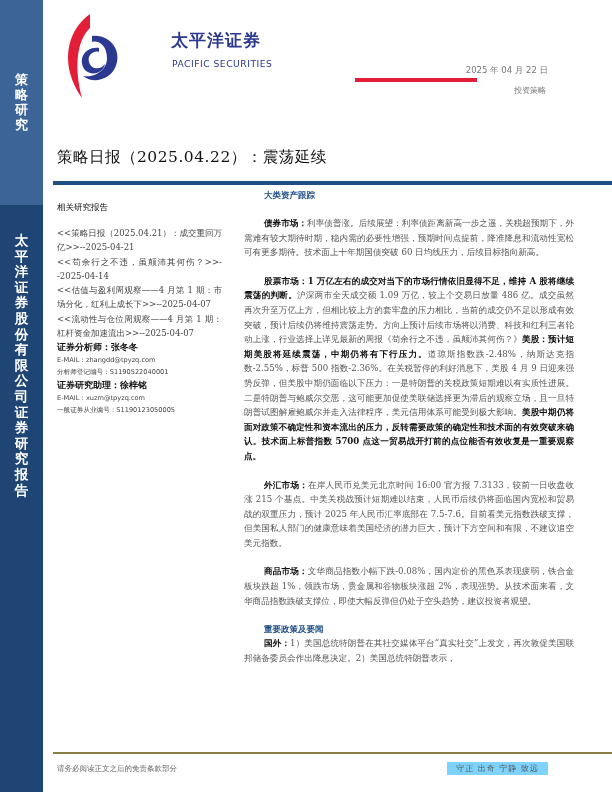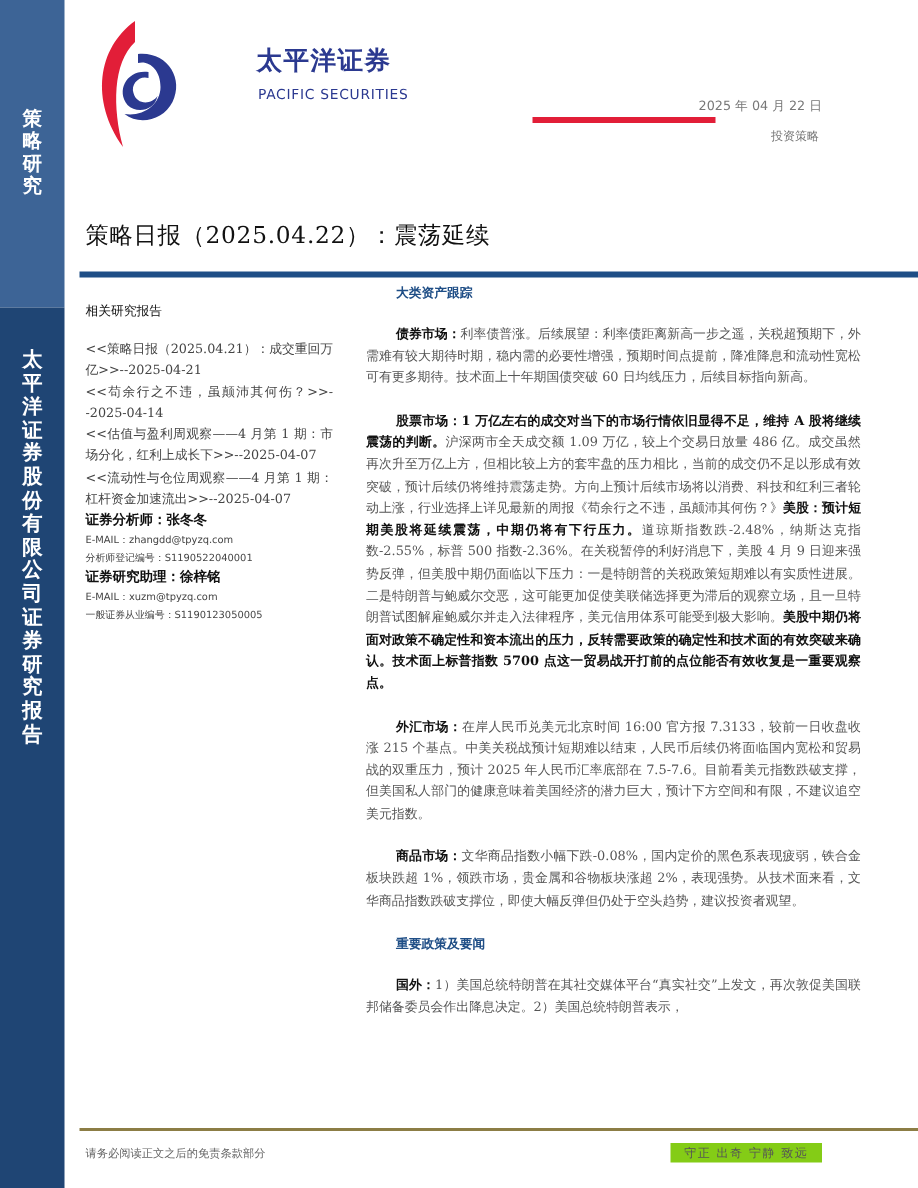--- a/index.html
+++ b/index.html
@@ -34,21 +34,21 @@
     .analyst .info { font-family: "DejaVu Sans", sans-serif; font-size: 6.6px; color: #444; line-height: 11.5px; }
 
     .right-col { position: absolute; left: 244px; top: 186px; width: 330px; }
     .section-head { font-weight: bold; font-size: 8.5px; color: #1f4e86; margin-left: 20px; }
     .para { font-size: 8.6px; line-height: 14.6px; color: #555; text-align: justify; text-indent: 20px; }
     .para b { color: #111; }
     .para .bold-run { font-weight: bold; color: #111; }
 
     .footer-bar { position: absolute; left: 53px; top: 752px; width: 559px; height: 2px; background: #8c7d45; }
     .footer-note { position: absolute; left: 57px; top: 764px; font-size: 7.5px; color: #666; }
-    .footer-slogan { position: absolute; left: 447px; top: 762px; width: 101px; height: 13px; background: #84cc16; font-size: 8px; color: #555; text-align: center; line-height: 13px; letter-spacing: 1px; }
+    .footer-slogan { position: absolute; left: 447px; top: 762px; width: 101px; height: 13px; background: #7dd3fc; font-size: 8px; color: #555; text-align: center; line-height: 13px; letter-spacing: 1px; }
   </style>
 </head>
 <body>
 
 <div class="sidebar-top"></div>
 <div class="sidebar-bottom"></div>
 <div class="vtext vtext-top">
   <span>策</span>
   <span>略</span>
   <span>研</span>
@@ -124,20 +124,20 @@
     <b>外汇市场：</b><span>在岸人民币兑美元北京时间 16:00 官方报 7.3133，较前一日收盘收涨 215 个基点。中美关税战预计短期难以结束，人民币后续仍将面临国内宽松和贸易战的双重压力，预计 2025 年人民币汇率底部在 7.5-7.6。目前看美元指数跌破支撑，但美国私人部门的健康意味着美国经济的潜力巨大，预计下方空间和有限，不建议追空美元指数。</span>
   </p>
 
   <p class="para" style="margin-top:14px;">
     <b>商品市场：</b><span>文华商品指数小幅下跌-0.08%，国内定价的黑色系表现疲弱，铁合金板块跌超 1%，领跌市场，贵金属和谷物板块涨超 2%，表现强势。从技术面来看，文华商品指数跌破支撑位，即使大幅反弹但仍处于空头趋势，建议投资者观望。</span>
   </p>
 
   <div class="section-head" style="margin-top:16px;">重要政策及要闻</div>
 
 
-  <p class="para" style="margin-top:14px;">
+  <p class="para" style="">
     <b>国外：</b><span>1）美国总统特朗普在其社交媒体平台“真实社交”上发文，再次敦促美国联邦储备委员会作出降息决定。2）美国总统特朗普表示，</span>
   </p>
 </div>
 
 <div class="footer-bar"></div>
 <div class="footer-note">请务必阅读正文之后的免责条款部分</div>
 <div class="footer-slogan">守正 出奇 宁静 致远</div>
 
 </body></html>

